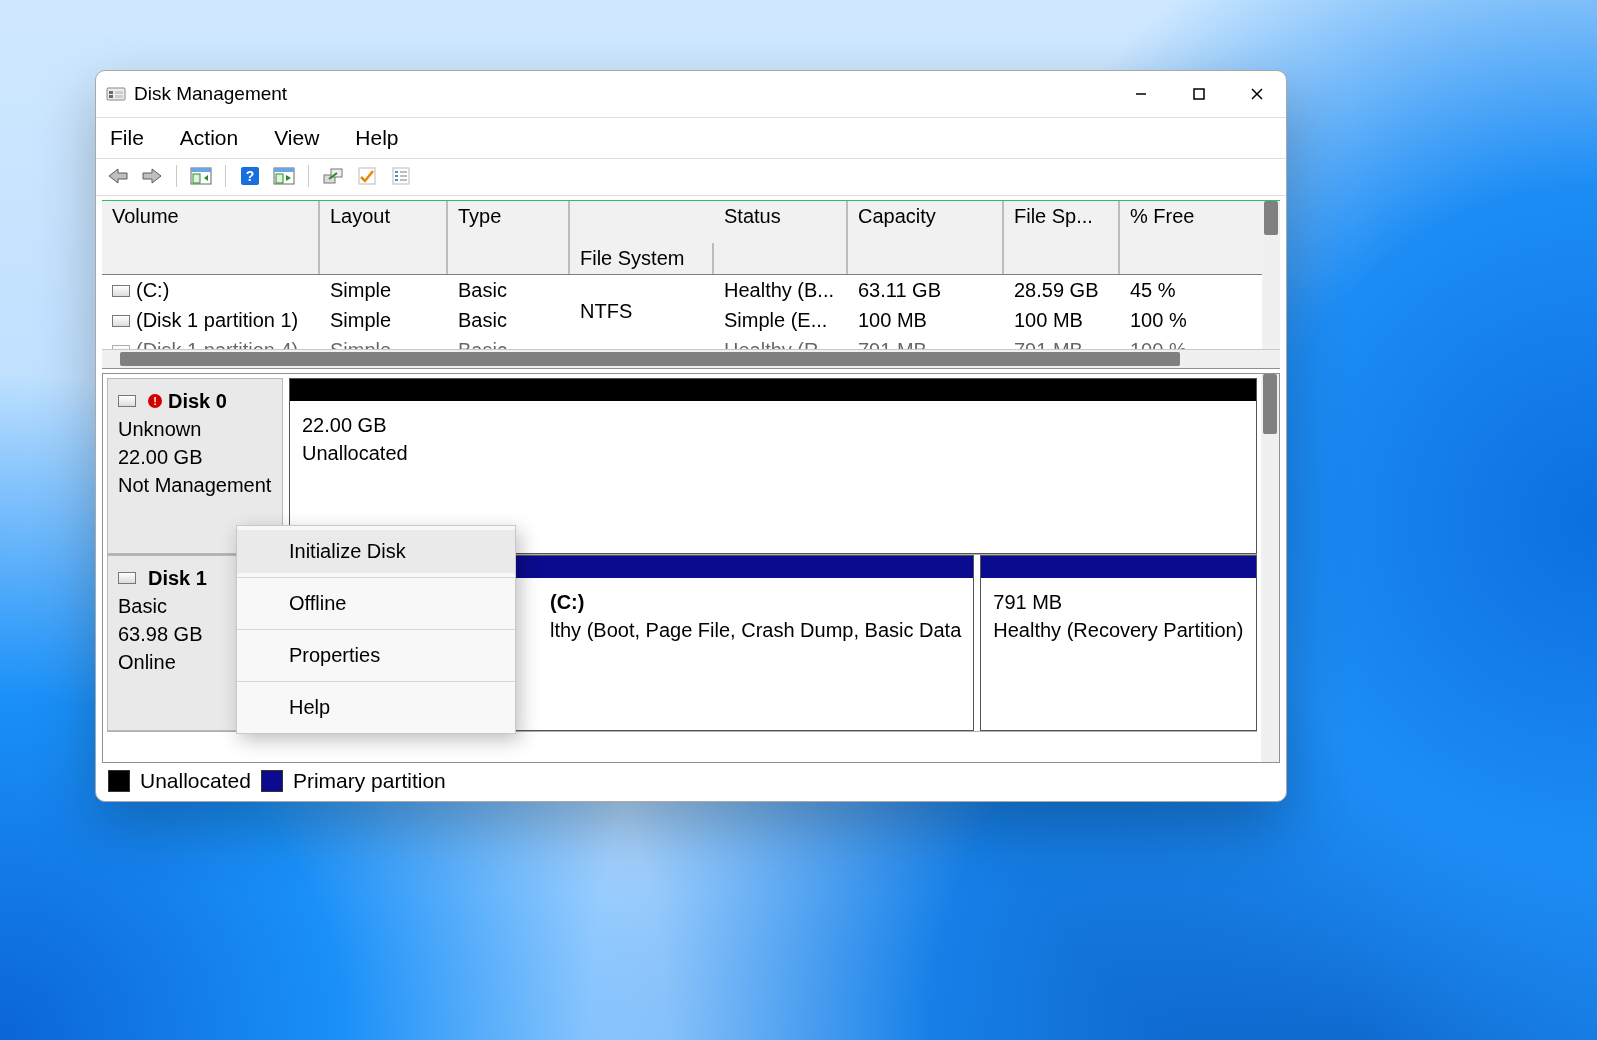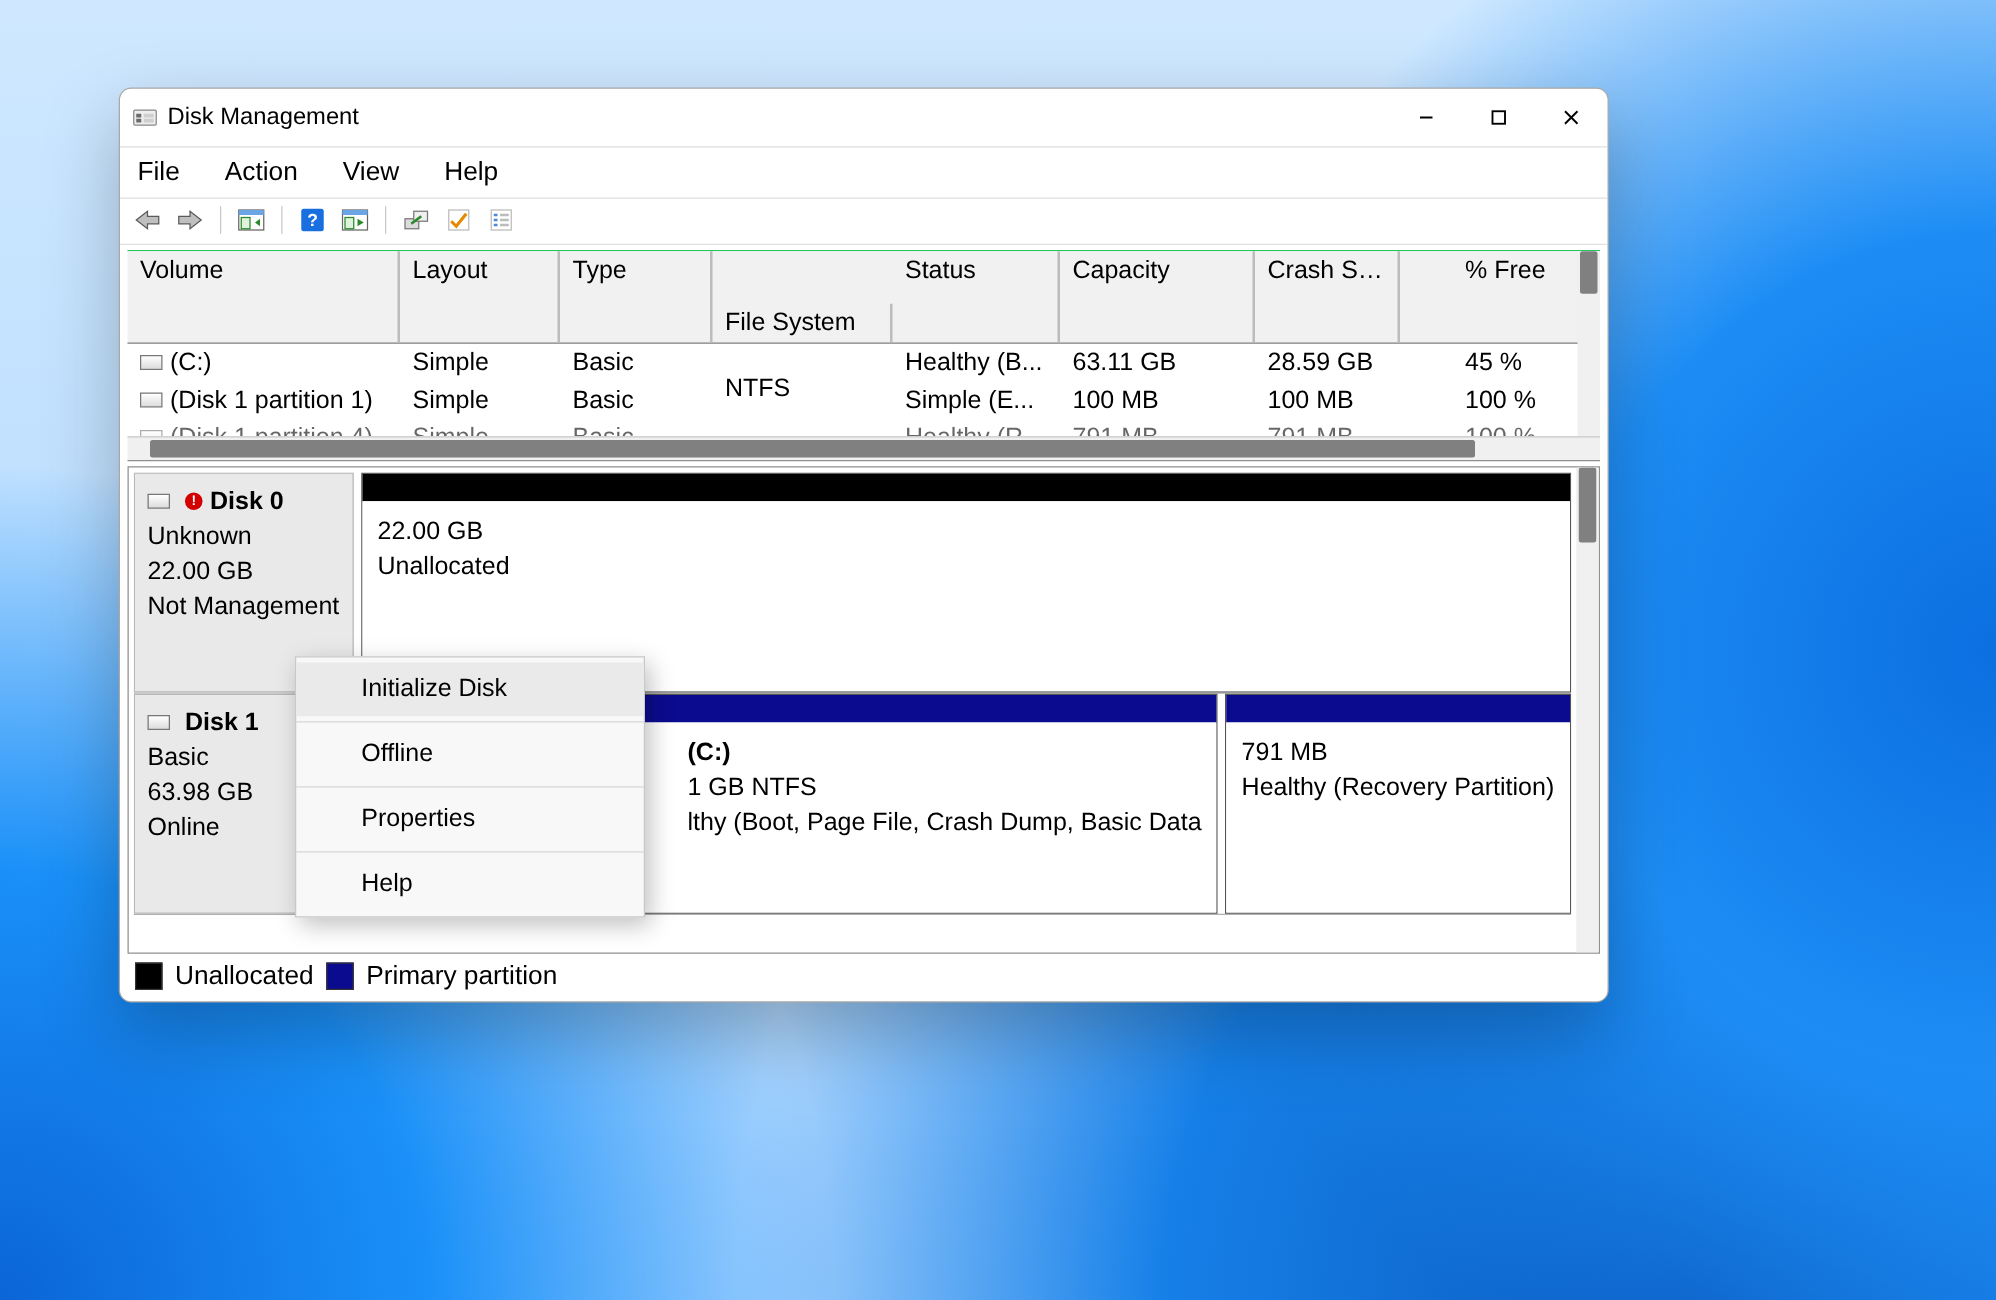--- a/index.html
+++ b/index.html
@@ -127,21 +127,21 @@
     margin-right: 6px;
     vertical-align: middle;
   }
   .col-volume { width: 218px; }
   .col-layout { width: 128px; }
   .col-type   { width: 122px; }
   .col-fs     { width: 144px; margin-top: 42px; }
   .col-status { width: 134px; }
   .col-cap    { width: 156px; }
   .col-free   { width: 116px; }
-  .col-pct    { width: 100px; margin-left: 42px; }
+  .col-pct    { width: 100px; }
   .vol-vscroll {
     position: absolute; right: 0; top: 0; bottom: 0;
     width: 18px; background: #f0f0f0;
   }
   .vol-vscroll .thumb {
     position: absolute; left: 2px; right: 2px; top: 0; height: 34px;
     background: #808080; border-radius: 2px;
   }
   .vol-hscroll {
     height: 18px; background: #f0f0f0; position: relative;
@@ -367,21 +367,21 @@
     </div>
 
     <div class="volumes">
       <div class="vol-header">
         <div class="vh col-volume">Volume</div>
         <div class="vh col-layout">Layout</div>
         <div class="vh col-type">Type</div>
         <div class="vh col-fs">File System</div>
         <div class="vh col-status">Status</div>
         <div class="vh col-cap">Capacity</div>
-        <div class="vh col-free">Crash Sp...</div>
+        <div class="vh col-free">File Sp...</div>
         <div class="vh col-pct" style="border-right:none">% Free</div>
       </div>
       <div class="vol-rows">
         <div class="vol-row">
           <div class="vc col-volume"><span class="drive-icon"></span><span>(C:)</span></div>
           <div class="vc col-layout">Simple</div>
           <div class="vc col-type">Basic</div>
           <div class="vc col-fs">NTFS</div>
           <div class="vc col-status">Healthy (B...</div>
           <div class="vc col-cap">63.11 GB</div>
@@ -450,21 +450,20 @@
             </div>
             <div>Basic</div>
             <div>63.98 GB</div>
             <div>Online</div>
           </div>
           <div class="disk-area">
             <div class="partition" style="flex:2.4">
               <div class="part-head primary"></div>
               <div class="part-body" style="padding-left:0; text-align:left; direction:ltr;">
                 <div style="padding-left:260px" class="p-title">(C:)</div>
-                <div style="padding-left:260px">1 GB NTFS</div>
                 <div style="padding-left:260px">lthy (Boot, Page File, Crash Dump, Basic Data</div>
               </div>
             </div>
             <div class="partition" style="flex:1">
               <div class="part-head primary"></div>
               <div class="part-body">
                 <div class="p-title"></div>
                 <div>791 MB</div>
                 <div>Healthy (Recovery Partition)</div>
               </div>

